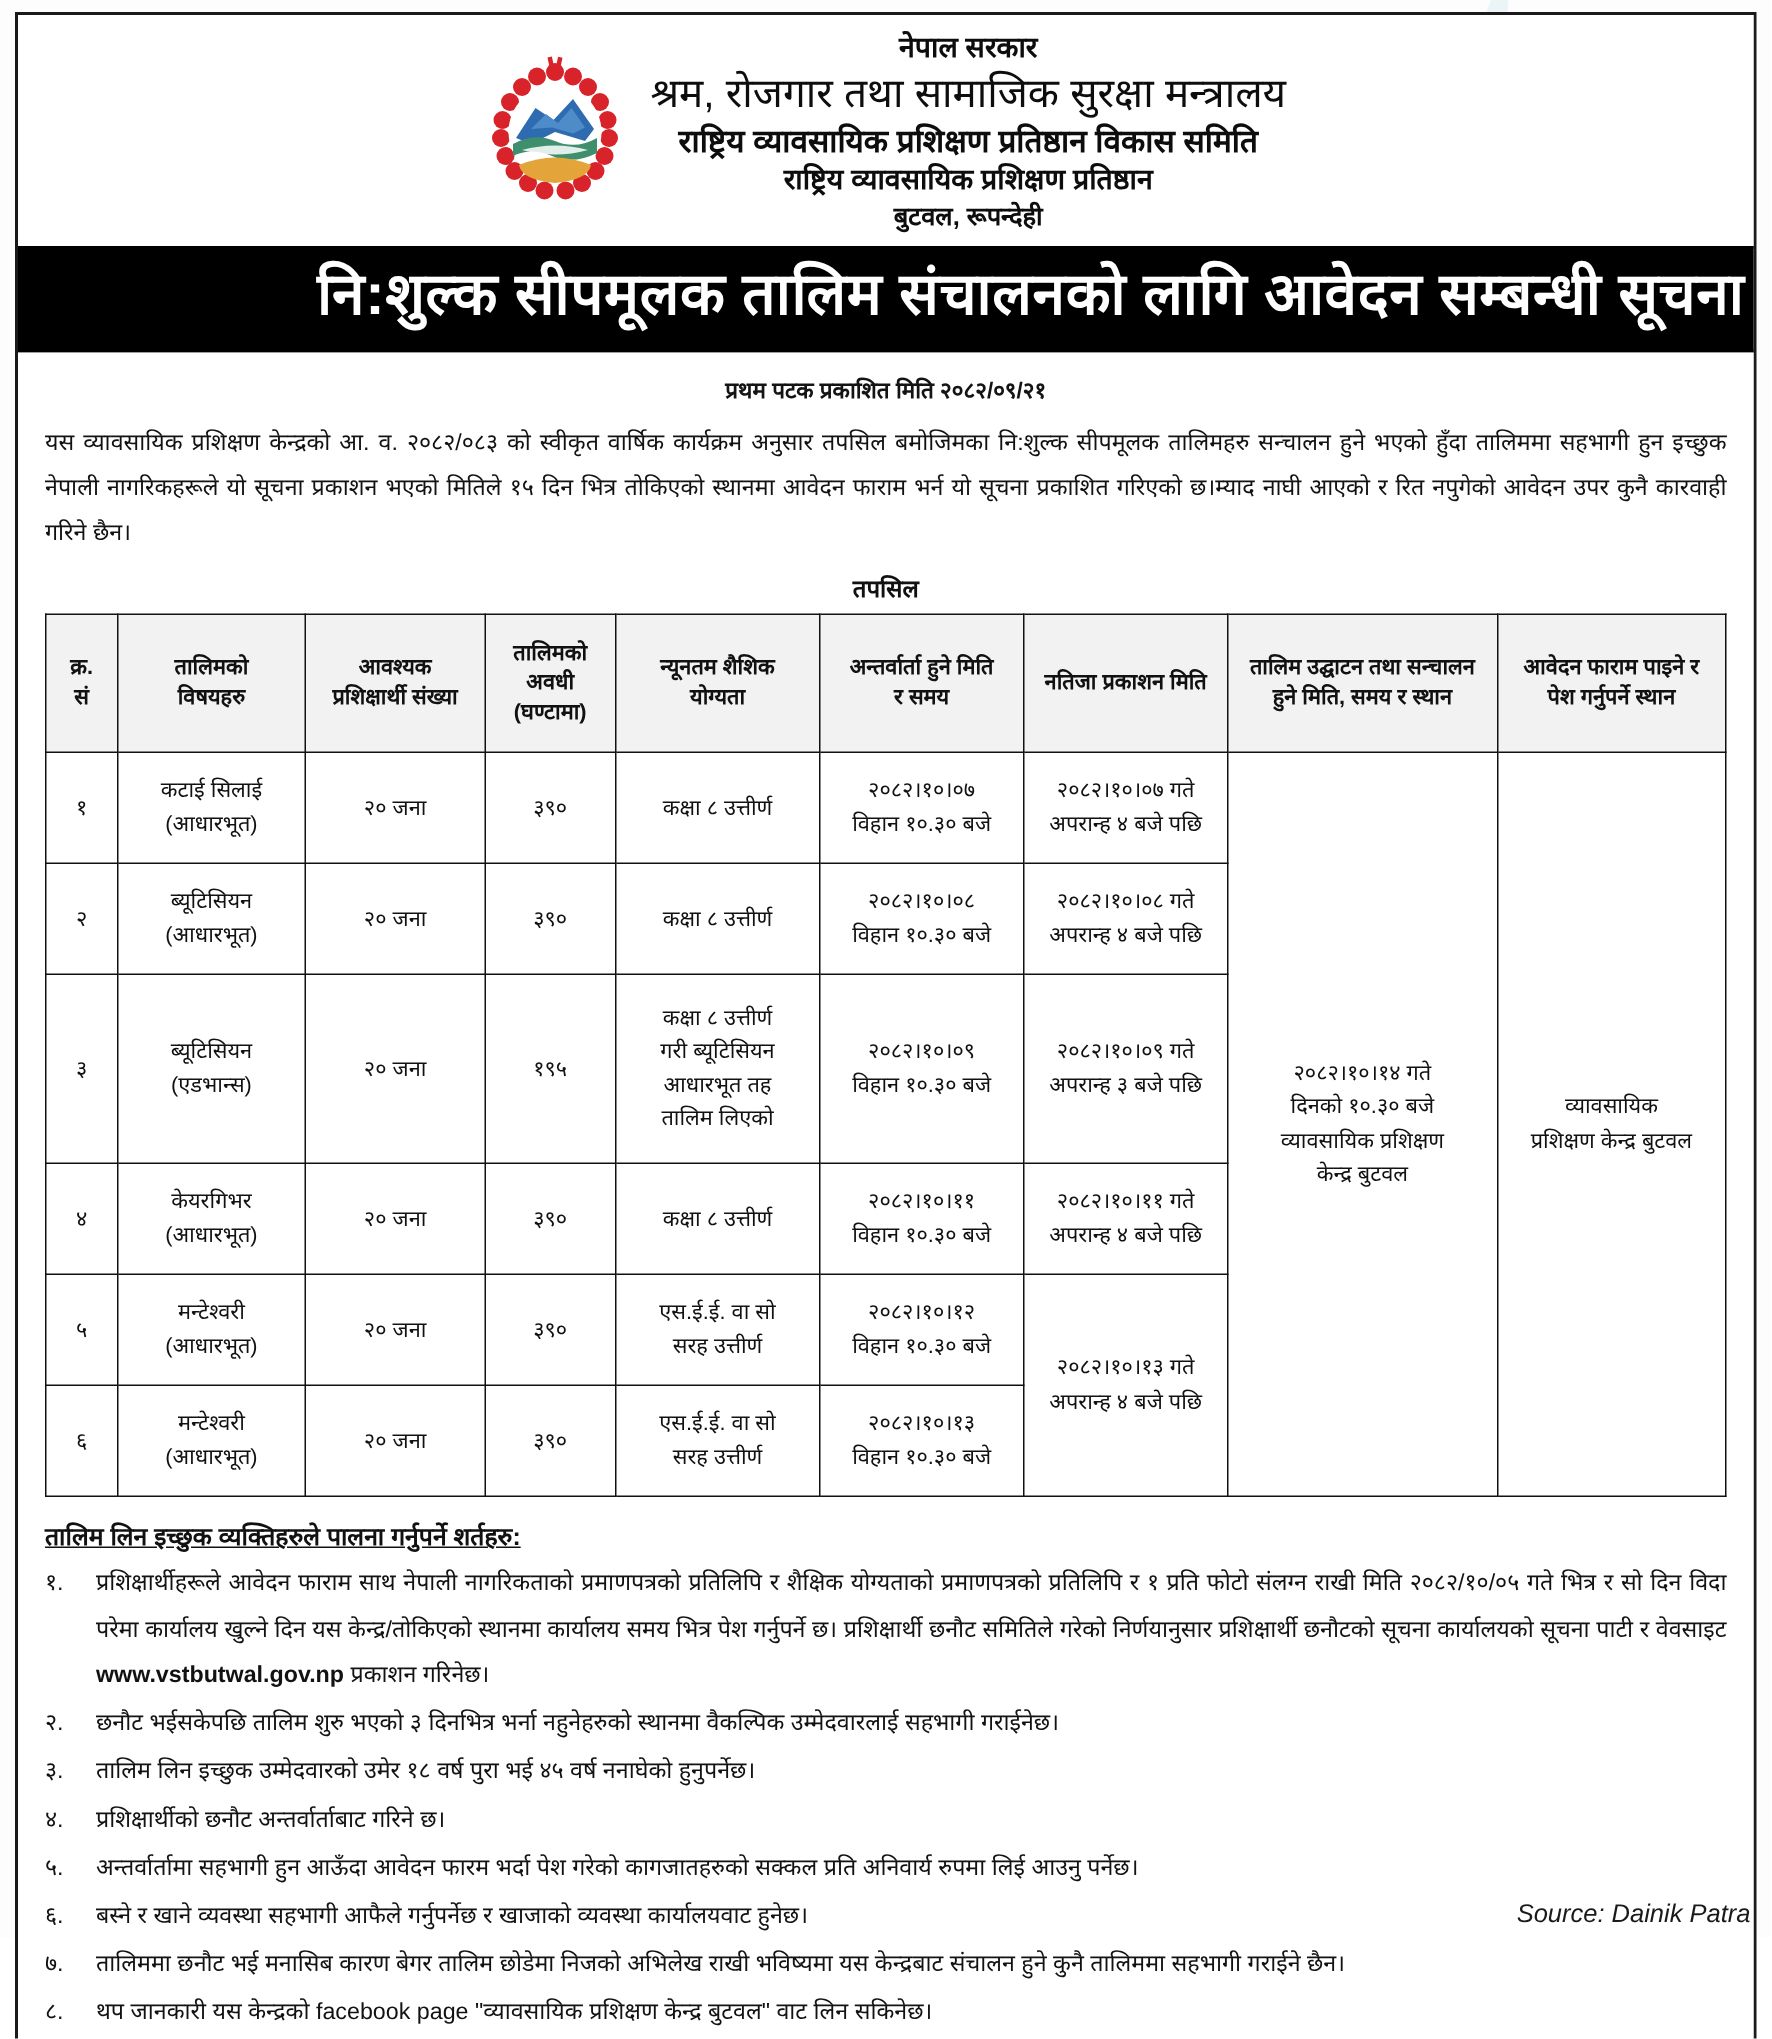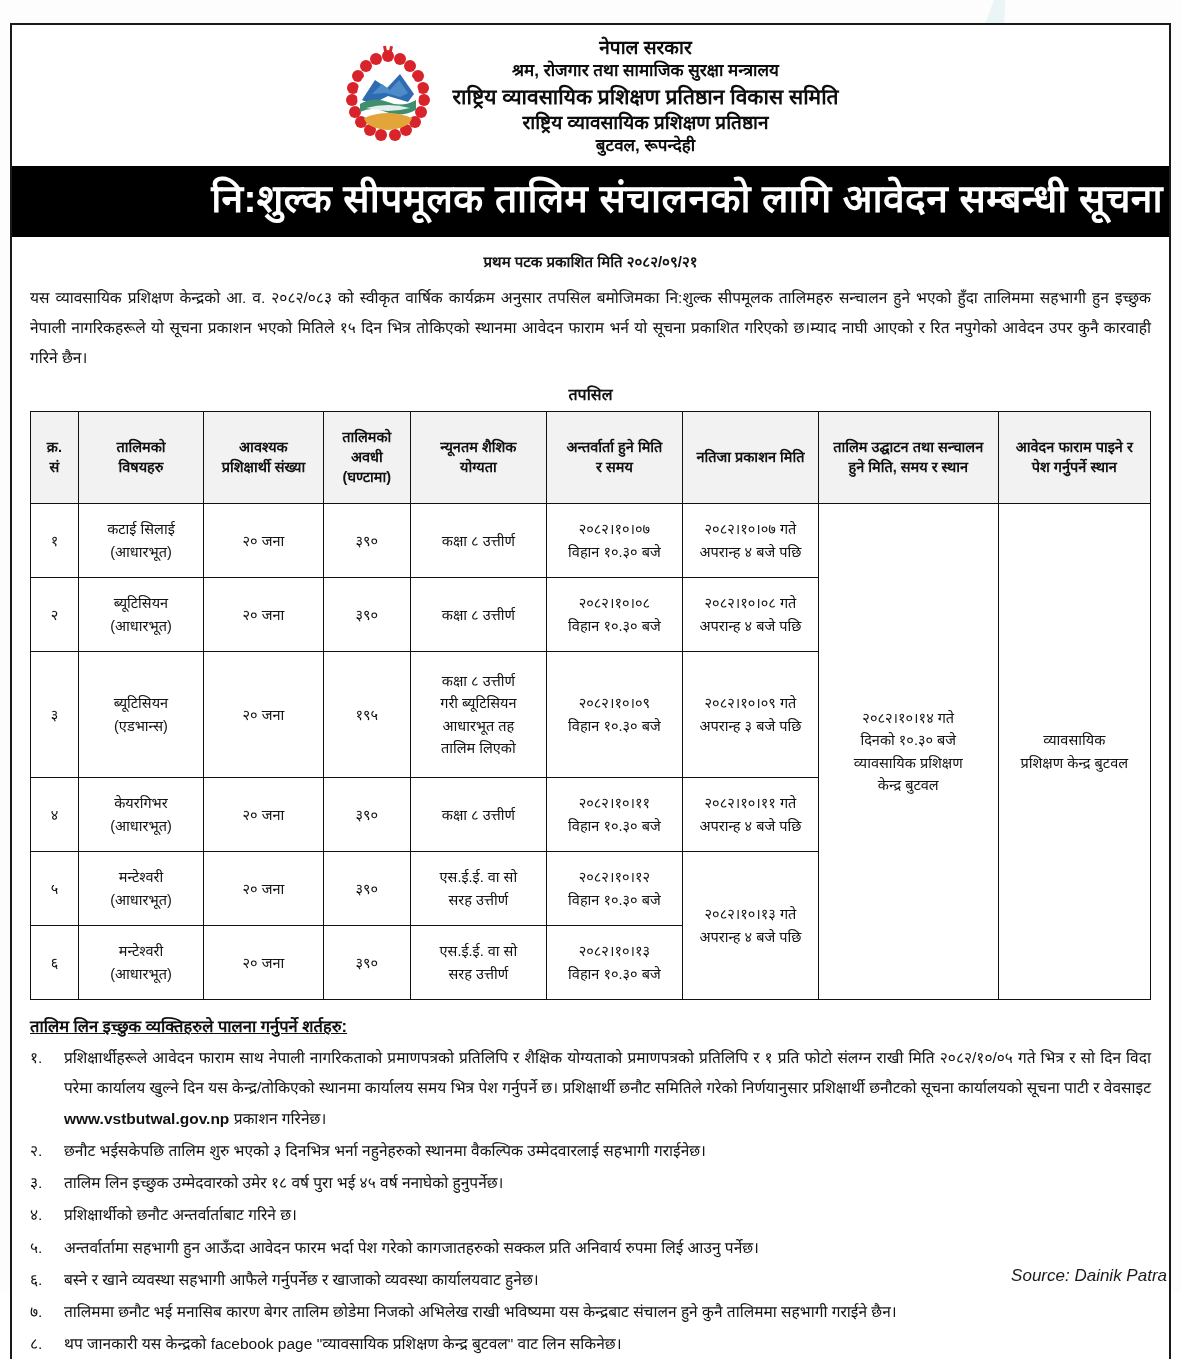--- a/index.html
+++ b/index.html
@@ -11,21 +11,21 @@
     font-family: "Liberation Sans", "DejaVu Sans", sans-serif;
     position: relative;
     overflow: hidden;
   }
 
   .page {
     position: relative;
     width: 1181px;
     height: 1292px;
     background: #fdfdfd;
-    padding: 23px 10px 0 10px;
+    padding: 8px 10px 0 10px;
   }
 
   
   .watermark {
     position: absolute;
     inset: 0;
     pointer-events: none;
     z-index: 5;
     overflow: hidden;
   }
@@ -78,21 +78,21 @@
     height: 104px;
     position: relative;
     flex: 0 0 auto;
   }
   .org-lines {
     text-align: center;
     line-height: 1.32;
     color: #0d0d0d;
   }
   .org-l1 { font-size: 19px; font-weight: bold; }
-  .org-l2 { font-size: 17px; font-weight: bold; }
+  .org-l2 { font-size: 27px; font-weight: normal; }
   .org-l3 { font-size: 21px; font-weight: bold; }
   .org-l4 { font-size: 19px; font-weight: bold; }
   .org-l5 { font-size: 28px; font-weight: bold; letter-spacing: .5px; }
   .org-l6 { font-size: 17px; font-weight: bold; }
 
   
   .banner {
     background: #000000;
     color: #ffffff;
     text-align: center;

